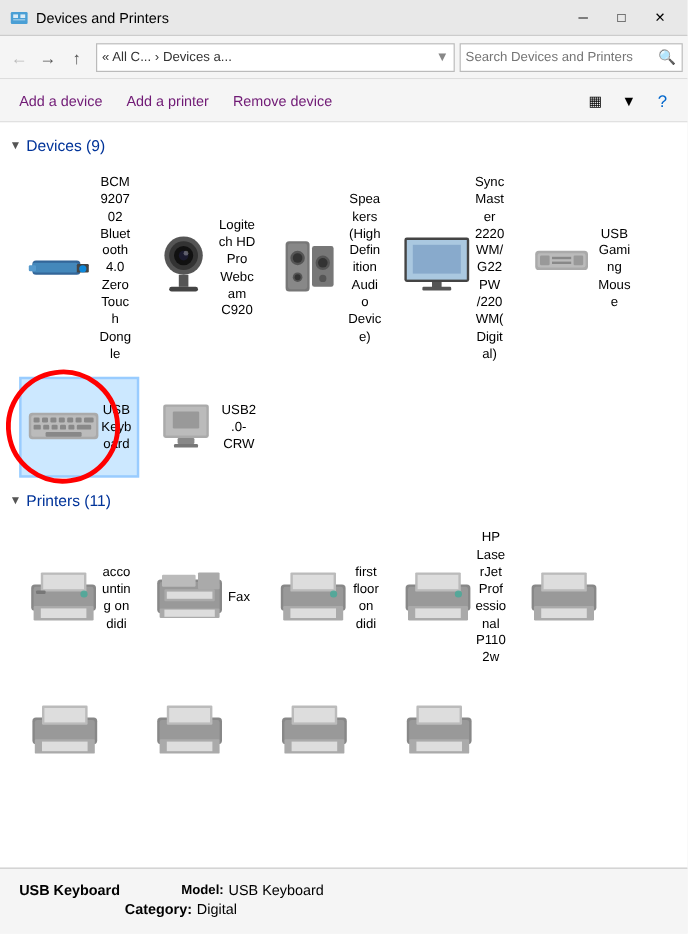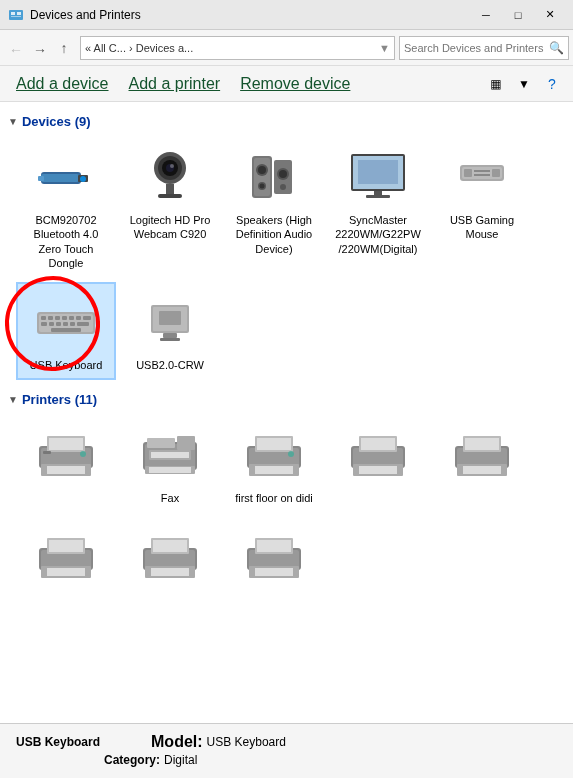--- a/index.html
+++ b/index.html
@@ -74,21 +74,21 @@
       margin: 0 4px;
       padding: 0 4px;
       font-size: 12px;
       gap: 27px;
     }
     .address-text {
       font-size: 11px;
       color: #333;
     }
     .search-bar {
-      width: 170px;
+      width: 186px;
       height: 24px;
       border: 1px solid #bbb;
       background: white;
       display: flex;
       align-items: center;
       padding: 0 4px;
     }
     .search-bar input {
       border: none;
       outline: none;
@@ -106,24 +106,23 @@
       padding: 0 8px;
       border-bottom: 1px solid #ddd;
       flex-shrink: 0;
       gap: 4px;
     }
     .toolbar-btn {
       height: 26px;
       border: none;
       background: transparent;
       cursor: pointer;
-      font-size: 16px;
+      font-size: 12px;
       padding: 0 8px;
-      color: #14532d;
-      text-decoration: underline;
+      color: #701a75;
     }
     .toolbar-right {
       margin-left: auto;
       display: flex;
       align-items: center;
       gap: 2px;
     }
     .view-btn {
       width: 26px; height: 26px;
       border: none; background: transparent;
@@ -149,36 +148,36 @@
     }
     .section-arrow {
       font-size: 10px;
       color: #555;
       margin-right: 4px;
       cursor: pointer;
     }
     .section-title {
       font-size: 13px;
       color: #003399;
-      font-weight: bold;
+      font-weight: normal;
     }
 
     
     .device-grid {
       display: flex;
       flex-wrap: wrap;
       gap: 4px;
       margin-bottom: 12px;
       padding-left: 8px;
     }
 
     .device-item {
       width: 100px;
       display: flex;
-      flex-direction: column;
+      flex-direction: row;
       align-items: center;
       padding: 6px 4px;
       cursor: pointer;
       border: 2px solid transparent;
       text-align: center;
     }
     .device-item.selected {
       background: #cce8ff;
       border: 2px solid #99ccff;
     }
@@ -407,20 +406,21 @@
           <rect x="4" y="18" width="54" height="22" rx="3" fill="#888"></rect>
           <rect x="6" y="20" width="50" height="18" rx="2" fill="#999"></rect>
           <rect x="12" y="8" width="38" height="16" rx="1" fill="#bbb"></rect>
           <rect x="14" y="10" width="34" height="12" fill="#ddd"></rect>
           <rect x="6" y="36" width="50" height="12" rx="1" fill="#aaa"></rect>
           <rect x="12" y="38" width="38" height="8" fill="#ddd"></rect>
           <circle cx="48" cy="26" r="3" fill="#4a9" opacity="0.8"></circle>
           <rect x="8" y="23" width="8" height="3" rx="1" fill="#777"></rect>
         </svg>
       </div>
+      <span class="device-label">accounting on<br>didi</span>
     </div>
 
     <div class="device-item">
       <div class="device-icon">
         <svg width="62" height="55" viewBox="0 0 62 55">
           <rect x="4" y="14" width="54" height="28" rx="3" fill="#888"></rect>
           <rect x="6" y="16" width="50" height="24" rx="2" fill="#999"></rect>
           <rect x="8" y="10" width="28" height="10" rx="1" fill="#bbb"></rect>
           <rect x="38" y="8" width="18" height="14" rx="1" fill="#aaa"></rect>
           <rect x="10" y="22" width="42" height="10" rx="1" fill="#aaa"></rect>
@@ -441,20 +441,34 @@
           <rect x="14" y="10" width="34" height="12" fill="#ddd"></rect>
           <rect x="6" y="36" width="50" height="12" rx="1" fill="#aaa"></rect>
           <rect x="12" y="38" width="38" height="8" fill="#ddd"></rect>
           <circle cx="48" cy="26" r="3" fill="#4a9" opacity="0.8"></circle>
         </svg>
       </div>
       <span class="device-label">first floor on didi</span>
     </div>
 
 
+    <div class="device-item">
+      <div class="device-icon">
+        <svg width="62" height="55" viewBox="0 0 62 55">
+          <rect x="4" y="18" width="54" height="22" rx="3" fill="#888"></rect>
+          <rect x="6" y="20" width="50" height="18" rx="2" fill="#999"></rect>
+          <rect x="12" y="8" width="38" height="16" rx="1" fill="#bbb"></rect>
+          <rect x="14" y="10" width="34" height="12" fill="#ddd"></rect>
+          <rect x="6" y="36" width="50" height="12" rx="1" fill="#aaa"></rect>
+          <rect x="12" y="38" width="38" height="8" fill="#ddd"></rect>
+          <circle cx="48" cy="26" r="3" fill="#4a9" opacity="0.8"></circle>
+        </svg>
+      </div>
+      <span class="device-label">HP LaserJet<br>Professional<br>P1102w</span>
+    </div>
 
     <div class="device-item">
       <div class="device-icon">
         <svg width="62" height="55" viewBox="0 0 62 55">
           <rect x="4" y="18" width="54" height="22" rx="3" fill="#888"></rect>
           <rect x="6" y="20" width="50" height="18" rx="2" fill="#999"></rect>
           <rect x="12" y="8" width="38" height="16" rx="1" fill="#bbb"></rect>
           <rect x="14" y="10" width="34" height="12" fill="#ddd"></rect>
           <rect x="6" y="36" width="50" height="12" rx="1" fill="#aaa"></rect>
           <rect x="12" y="38" width="38" height="8" fill="#ddd"></rect>
@@ -519,21 +533,21 @@
       <span class="device-label"></span>
     </div>
 
   </div>
 
 </div>
 
 <div class="status-bar">
   <div class="status-row">
     <span class="status-label">USB Keyboard</span>
-    <span style="font-weight:bold; margin-right:4px; font-size:16px;padding-left:43px;">Model:</span>
+    <span style="font-weight:bold; margin-right:4px; font-size:11px;padding-left:43px;">Model:</span>
     <span style="font-size:12px;">USB Keyboard</span>
   </div>
   <div class="status-row">
     <span class="status-label"></span>
     <span style="font-weight:bold; margin-right:4px; font-size:12px;">Category:</span>
     <span style="font-size:12px;">Digital</span>
   </div>
 </div>
 
 </body></html>

